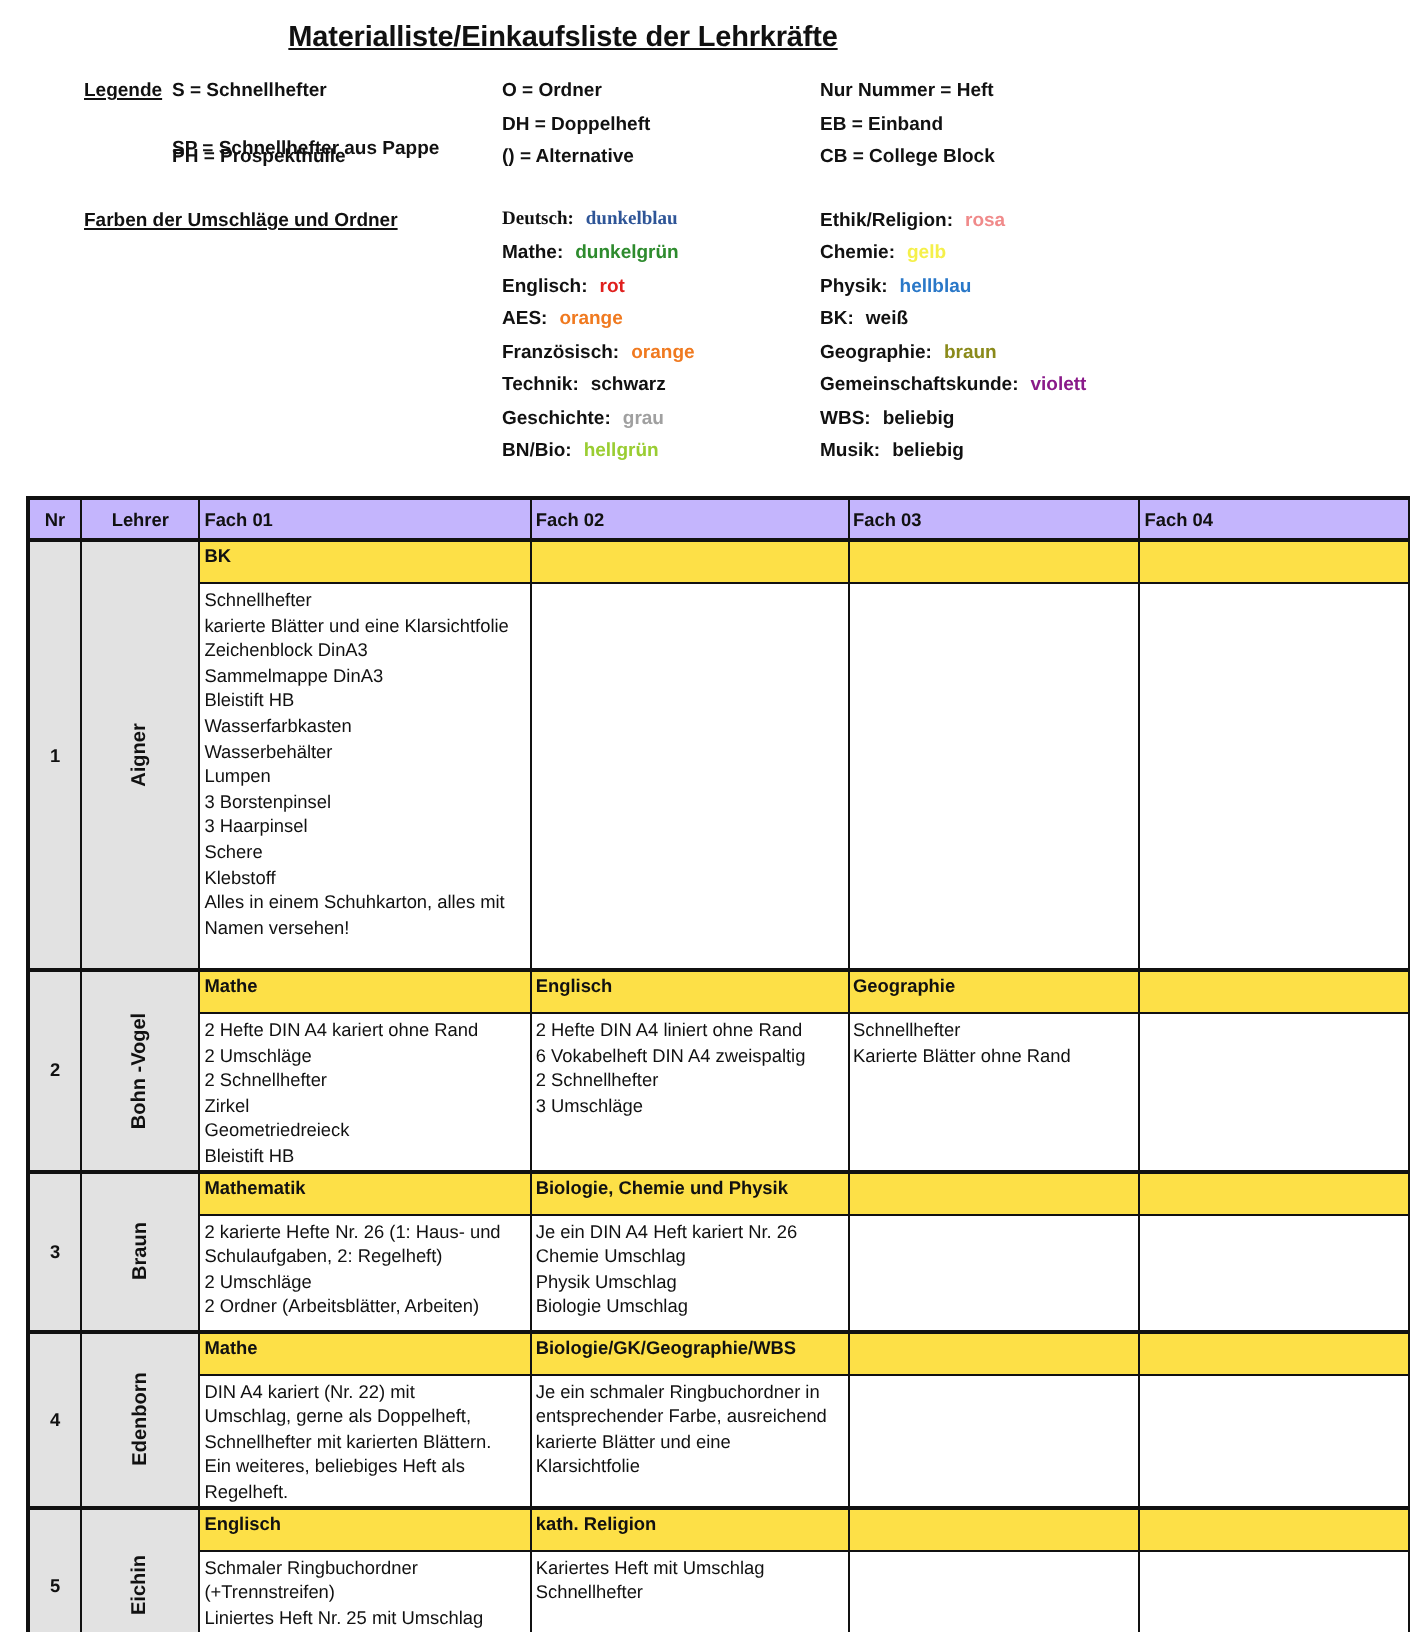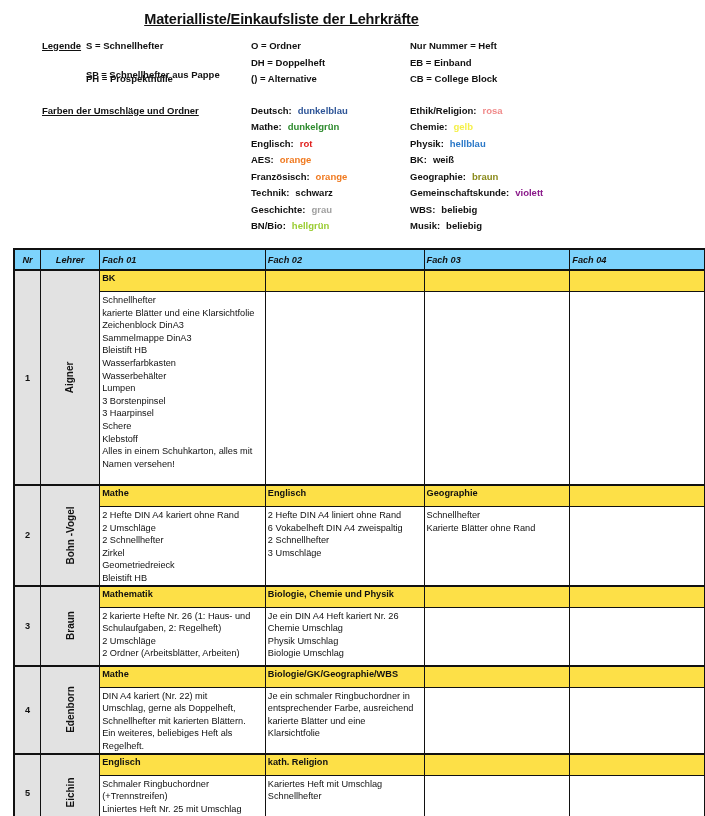--- a/index.html
+++ b/index.html
@@ -9,22 +9,22 @@
            font-weight: bold; font-size: 14.5px; text-decoration: underline; letter-spacing: -0.1px; }
   .lg { position: absolute; font-size: 9.5px; font-weight: bold; white-space: nowrap; }
   .lg-label { text-decoration: underline; }
   .lg .k { color: #111; }
   .lg .v { margin-left: 6px; }
 
   table.main { position: absolute; left: 13px; top: 248px; border-collapse: collapse;
                table-layout: fixed; font-size: 9.2px; }
   table.main td, table.main th { border: 1px solid #111; padding: 0 2px; vertical-align: top;
                overflow: hidden; }
-  table.main th { background: #7dd3fc; font-weight: bold; text-align: left; height: 19px;
-               vertical-align: middle; border-bottom: 2px solid #111; border-top: 2px solid #111; font-style: italic; }
+  table.main th { background: #c4b5fd; font-weight: bold; text-align: left; height: 19px;
+               vertical-align: middle; border-bottom: 2px solid #111; border-top: 2px solid #111; }
   table.main th.nr { text-align: center; }
   table.main th.lehrer { text-align: center; }
   td.nr { background: #e2e2e2; text-align: center; vertical-align: middle !important;
           font-weight: bold; border-left: 2px solid #111 !important; }
   td.lehrer { background: #e2e2e2; vertical-align: middle !important; text-align: center; padding: 0 !important; }
   td.lehrer .rot { display: inline-block; transform: rotate(-90deg); white-space: nowrap;
                    font-weight: bold; font-size: 10px; }
   td.subj { background: #fde047; font-weight: bold; height: 18px; padding-top: 2px !important; }
   tr.sep td { border-top: 2px solid #111; }
   td.content { line-height: 12.6px; padding-top: 2px !important; }
@@ -42,21 +42,21 @@
 <div class="lg" style="left:410px; top:40px;">Nur Nummer = Heft</div>
 <div class="lg" style="left:86px; top:69px;">SP = Schnellhefter aus Pappe</div>
 <div class="lg" style="left:251px; top:57px;">DH = Doppelheft</div>
 <div class="lg" style="left:410px; top:57px;">EB = Einband</div>
 <div class="lg" style="left:86px; top:73px;">PH = Prospekthülle</div>
 <div class="lg" style="left:251px; top:73px;">() = Alternative</div>
 <div class="lg" style="left:410px; top:73px;">CB = College Block</div>
 
 <div class="lg lg-label" style="left:42px; top:105px;">Farben der Umschläge und Ordner</div>
 <div id="colors-left">
-    <div class="lg" style="left: 251px; top: 105px;"><span class="k">Deutsch:</span><span class="v" style="color: rgb(46, 85, 151);">dunkelblau</span></div>
+    <div class="lg" style="left: 251px; top: 105px; font-family: Liberation Serif, serif;"><span class="k">Deutsch:</span><span class="v" style="color: rgb(46, 85, 151);">dunkelblau</span></div>
     <div class="lg" style="left: 251px; top: 121px;"><span class="k">Mathe:</span><span class="v" style="color: rgb(46, 139, 46);">dunkelgrün</span></div>
     <div class="lg" style="left: 251px; top: 138px;"><span class="k">Englisch:</span><span class="v" style="color: rgb(224, 32, 30);">rot</span></div>
     <div class="lg" style="left: 251px; top: 154px;"><span class="k">AES:</span><span class="v" style="color: rgb(240, 122, 32);">orange</span></div>
     <div class="lg" style="left: 251px; top: 171px;"><span class="k">Französisch:</span><span class="v" style="color: rgb(240, 122, 32);">orange</span></div>
     <div class="lg" style="left: 251px; top: 187px;"><span class="k">Technik:</span><span class="v" style="color: rgb(17, 17, 17);">schwarz</span></div>
     <div class="lg" style="left: 251px; top: 204px;"><span class="k">Geschichte:</span><span class="v" style="color: rgb(160, 160, 160);">grau</span></div>
     <div class="lg" style="left: 251px; top: 220px;"><span class="k">BN/Bio:</span><span class="v" style="color: rgb(154, 205, 50);">hellgrün</span></div>
   </div>
 <div id="colors-right">
     <div class="lg" style="left: 410px; top: 105px;"><span class="k">Ethik/Religion:</span><span class="v" style="color: rgb(240, 138, 138);">rosa</span></div>

